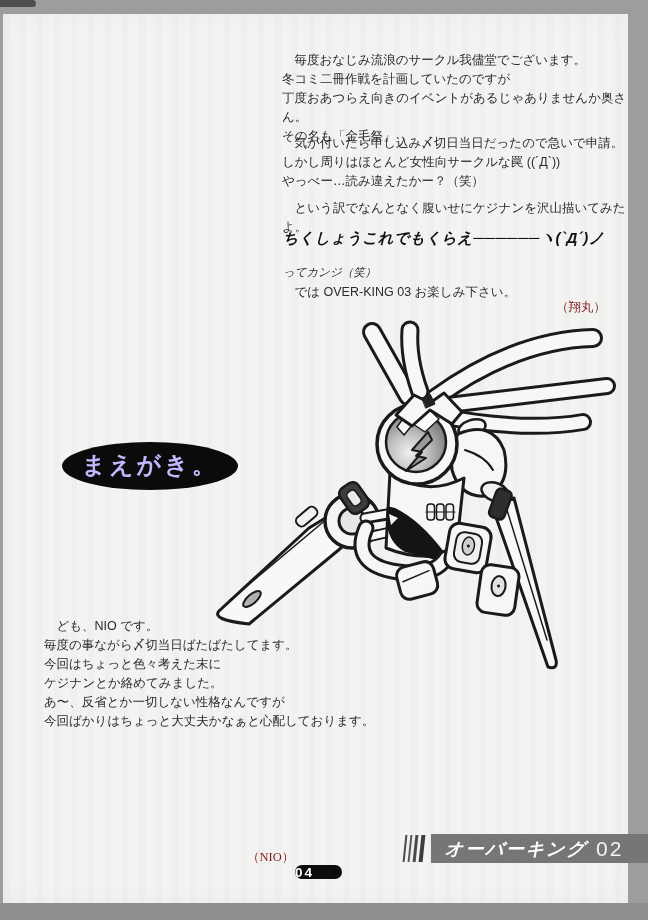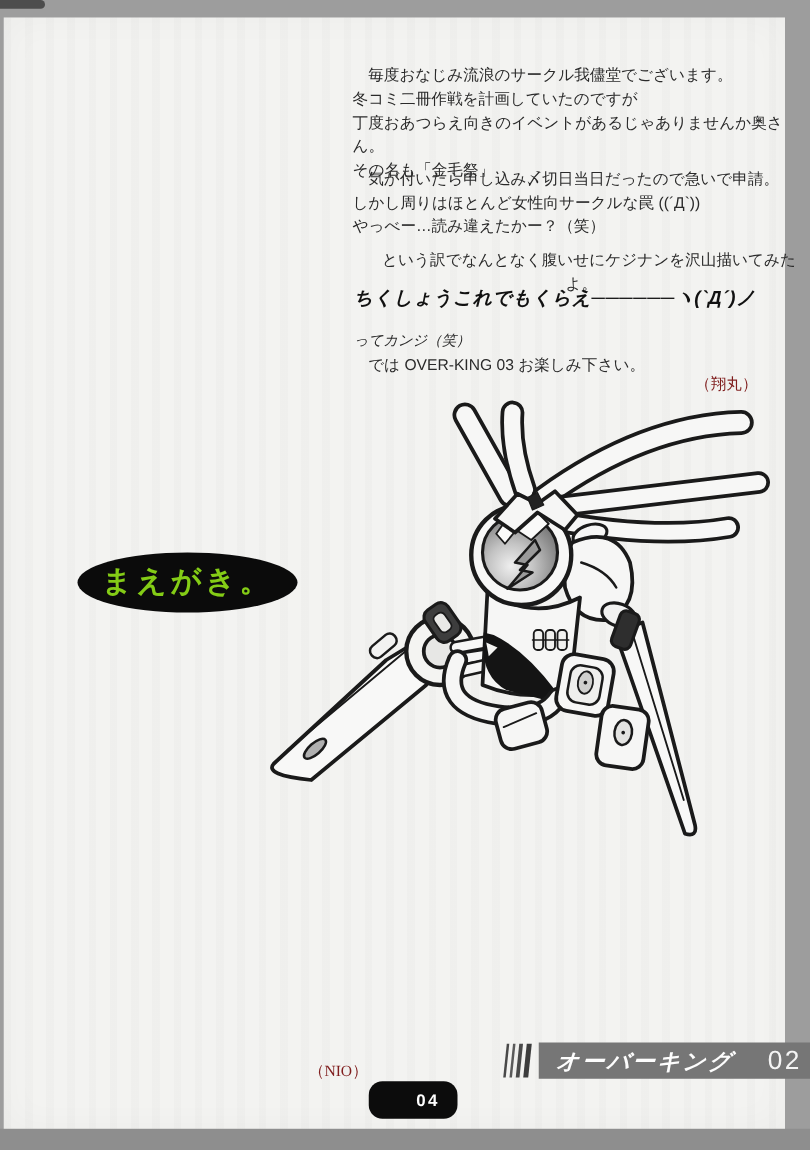--- a/index.html
+++ b/index.html
@@ -40,27 +40,27 @@
   }
   .credit{
     position:absolute;color:#7f1d1d;font-size:12.5px;white-space:nowrap;
   }
   .preface-badge{
     position:absolute;left:62px;top:442px;width:176px;height:48px;
     background:#0b0b0b;border-radius:50%;
     display:flex;align-items:center;justify-content:center;
   }
   .preface-badge span{
-    color:#84cc16;font-size:24px;font-weight:bold;letter-spacing:3px;
+    color:#c4b5fd;font-size:24px;font-weight:bold;letter-spacing:3px;
     padding-bottom:2px;
   }
   .pagenum-badge{
-    position:absolute;left:295px;top:865px;width:47px;height:30px;
+    position:absolute;left:295px;top:865px;width:47px;height:14px;
     background:#0c0c0c;border-radius:11px;
-    display:flex;align-items:center;justify-content:center;padding-left:24px;
+    display:flex;align-items:center;
   }
   .pagenum-badge span{
     color:#fefefe;font-size:13.5px;font-weight:bold;letter-spacing:2px;
   }
   .logo-bars{
     position:absolute;left:404px;top:835px;height:27px;
     display:flex;align-items:stretch;gap:3px;transform:skewX(-6deg);
   }
   .logo-bars i{display:block;background:#4a4a4a;}
   .logo-bars i:nth-child(1){width:2px;}
@@ -70,42 +70,42 @@
   .logo-bar{
     position:absolute;left:431px;top:834px;width:217px;height:29px;
     background:#767676;
     display:flex;align-items:center;padding-left:14px;box-sizing:border-box;
   }
   .logo-title{
     color:#fdfdfd;font-weight:bold;font-style:italic;font-size:18px;
     letter-spacing:2px;transform:skewX(-4deg);white-space:nowrap;
   }
   .logo-number{
-    color:#f4f4f4;font-size:21px;margin-left:27px;letter-spacing:2px;
+    color:#f4f4f4;font-size:21px;margin-left:9px;letter-spacing:2px;
     white-space:nowrap;
   }
   svg{position:absolute;overflow:visible;}
 </style>
 </head>
 <body>
 
 <div class="stage">
   <div class="smudge"></div>
   <div class="border-bottom"></div>
 
   <div class="page"></div>
 
   <div class="tx" style="left:282px;top:51px;">　毎度おなじみ流浪のサークル我儘堂でございます。
 冬コミ二冊作戦を計画していたのですが
 丁度おあつらえ向きのイベントがあるじゃありませんか奥さん。
 その名も「金毛祭」</div>
   <div class="tx" style="left:282px;top:134px;">　気が付いたら申し込み〆切日当日だったので急いで申請。
 しかし周りはほとんど女性向サークルな罠 ((´Д`))
 やっべー…読み違えたかー？（笑）</div>
-  <div class="tx" style="left:282px;top:199px;text-align:center;">　という訳でなんとなく腹いせにケジナンを沢山描いてみたよ。</div>
+  <div class="tx" style="left:282px;top:199px;">　という訳でなんとなく腹いせにケジナンを沢山描いてみたよ。</div>
   <div class="shout" style="left:283px;top:229px;">ちくしょうこれでもくらえ──────ヽ(`Д´)ノ</div>
   <div class="shout-sub" style="left:283px;top:265px;font-style:italic;">ってカンジ（笑）</div>
   <div class="tx" style="left:282px;top:283px;">　では OVER-KING 03 お楽しみ下さい。</div>
   <div class="credit" style="left:556px;top:299px;">（翔丸）</div>
 
   <div class="preface-badge">
     <span>まえがき。</span>
   </div>
 
   <svg style="left:195px;top:318px;" width="435" height="365" viewBox="0 0 435 365">
@@ -205,20 +205,26 @@
         <circle cx="0" cy="-2" r="1.5" fill="#1a1a1a" stroke="none"></circle>
       </g>
       <g transform="translate(303 272) rotate(8)">
         <rect x="-19" y="-24" width="38" height="48" rx="9" fill="#f6f6f5" stroke-width="3"></rect>
         <ellipse cx="0" cy="-4" rx="7" ry="10" fill="#e3e3e1" stroke-width="2"></ellipse>
         <circle cx="0" cy="-4" r="1.5" fill="#1a1a1a" stroke="none"></circle>
       </g>
     </g>
   </svg>
 
+  <div class="tx" style="left:44px;top:617px;">　ども、NIO です。
+毎度の事ながら〆切当日ばたばたしてます。
+今回はちょっと色々考えた末に
+ケジナンとか絡めてみました。
+あ〜、反省とか一切しない性格なんですが
+今回ばかりはちょっと大丈夫かなぁと心配しております。</div>
   <div class="credit" style="left:247px;top:849px;font-family:Liberation Serif, serif;">（NIO）</div>
 
   <div class="pagenum-badge">
     <span>04</span>
   </div>
 
   <div class="logo-bars">
       <i></i>
       <i></i>
       <i></i>

